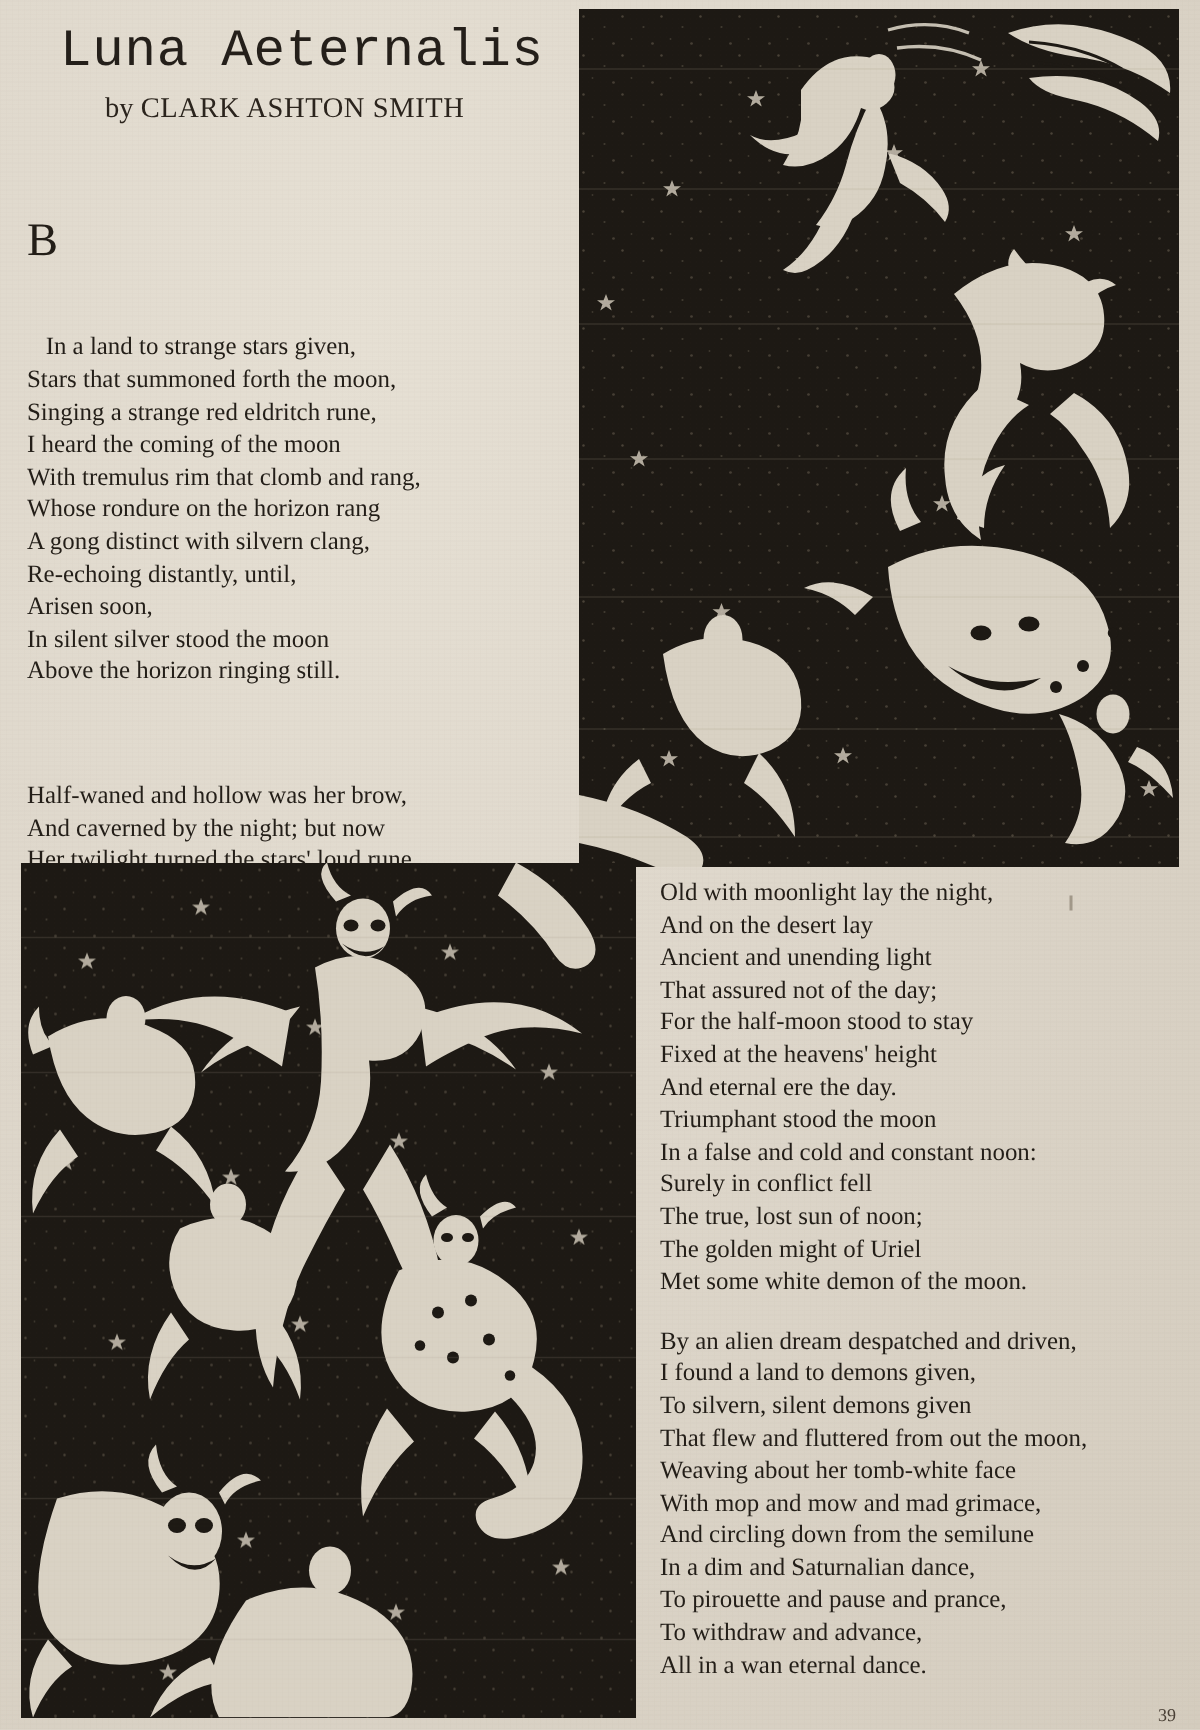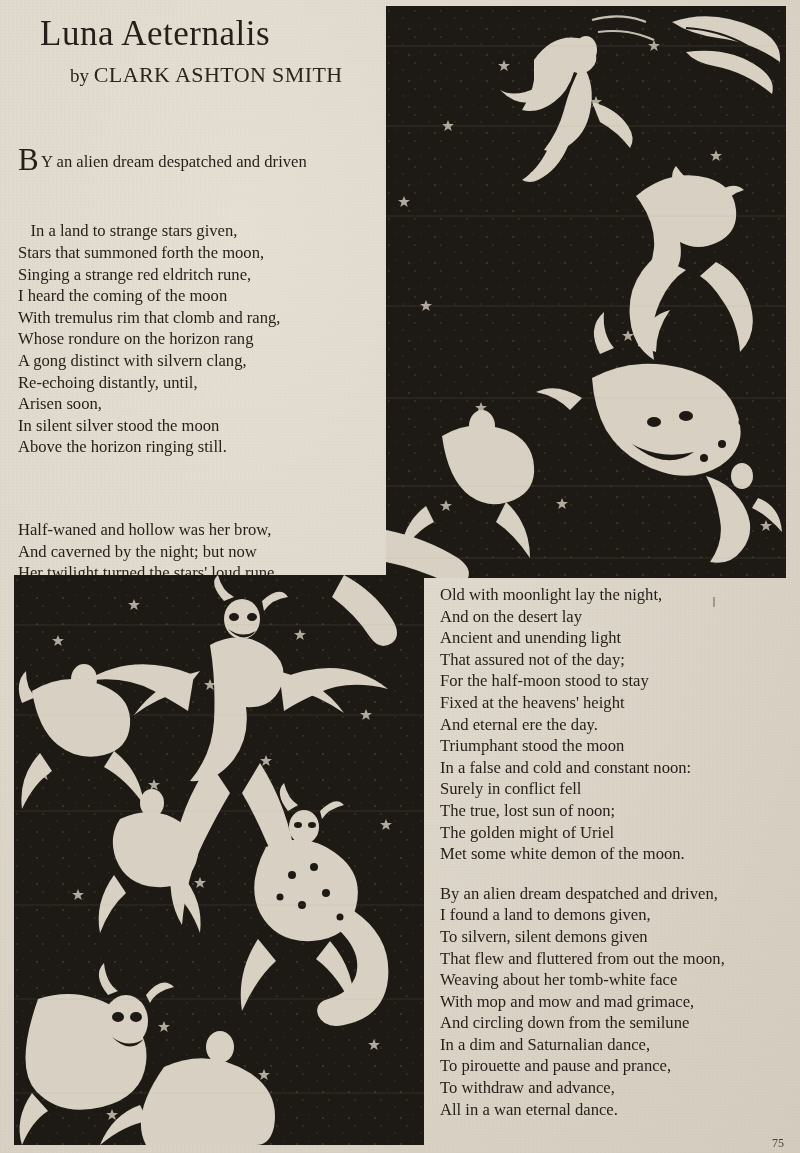--- a/index.html
+++ b/index.html
@@ -33,31 +33,31 @@
   }
 
   
   .title {
     position: absolute;
     left: 40px;
     top: 14px;
     font-size: 35px;
     letter-spacing: .5px;
     color: #241f1a;
-    font-family: Liberation Serif, serif;
+    font-family: Liberation Mono, monospace;
   }
   .byline {
     position: absolute;
     left: 70px;
     top: 62px;
     font-size: 19px;
     color: #2b241d;
   }
   .byline .small-caps {
-    font-size: 22px;
+    font-size: 19px;
     letter-spacing: .4px;
   }
 
   
   .stanza {
     color: #231e18;
     font-size: 16.6px;
     line-height: 21.6px;
     white-space: pre;
   }
@@ -137,21 +137,20 @@
 
 <div class="page">
 
   <div class="title">Luna Aeternalis</div>
   <div class="byline"><span>by </span><span class="small-caps">CLARK ASHTON SMITH</span></div>
 
   <div class="col-left">
     <div class="stanza">
       <div class="dropcap-line">
         <span class="dropcap">B</span>
-        <span class="dropcap-rest">Y an alien dream despatched and driven</span>
       </div>
       <div>   In a land to strange stars given,
 Stars that summoned forth the moon,
 Singing a strange red eldritch rune,
 I heard the coming of the moon
 With tremulus rim that clomb and rang,
 Whose rondure on the horizon rang
 A gong distinct with silvern clang,
 Re-echoing distantly, until,
 Arisen soon,
@@ -408,16 +407,16 @@
         <path d="M330 0 q30 16 48 44 q10 16 0 24 q-12 8-22-6 q-14-22-38-40z"></path>
       </g>
 
       <g stroke="#a79e8c" stroke-width="1" opacity=".16">
         <path d="M0 50 H410 M0 140 H410 M0 236 H410 M0 330 H410 M0 424 H410 M0 518 H410" fill="none"></path>
       </g>
     </svg>
   </div>
 
   <div class="tickmark" style="left:713px; top:597px;"></div>
-  <div class="page-num">75</div>
+  <div class="page-num">39</div>
 
   <div class="grain"></div>
 </div>
 
 </body></html>

